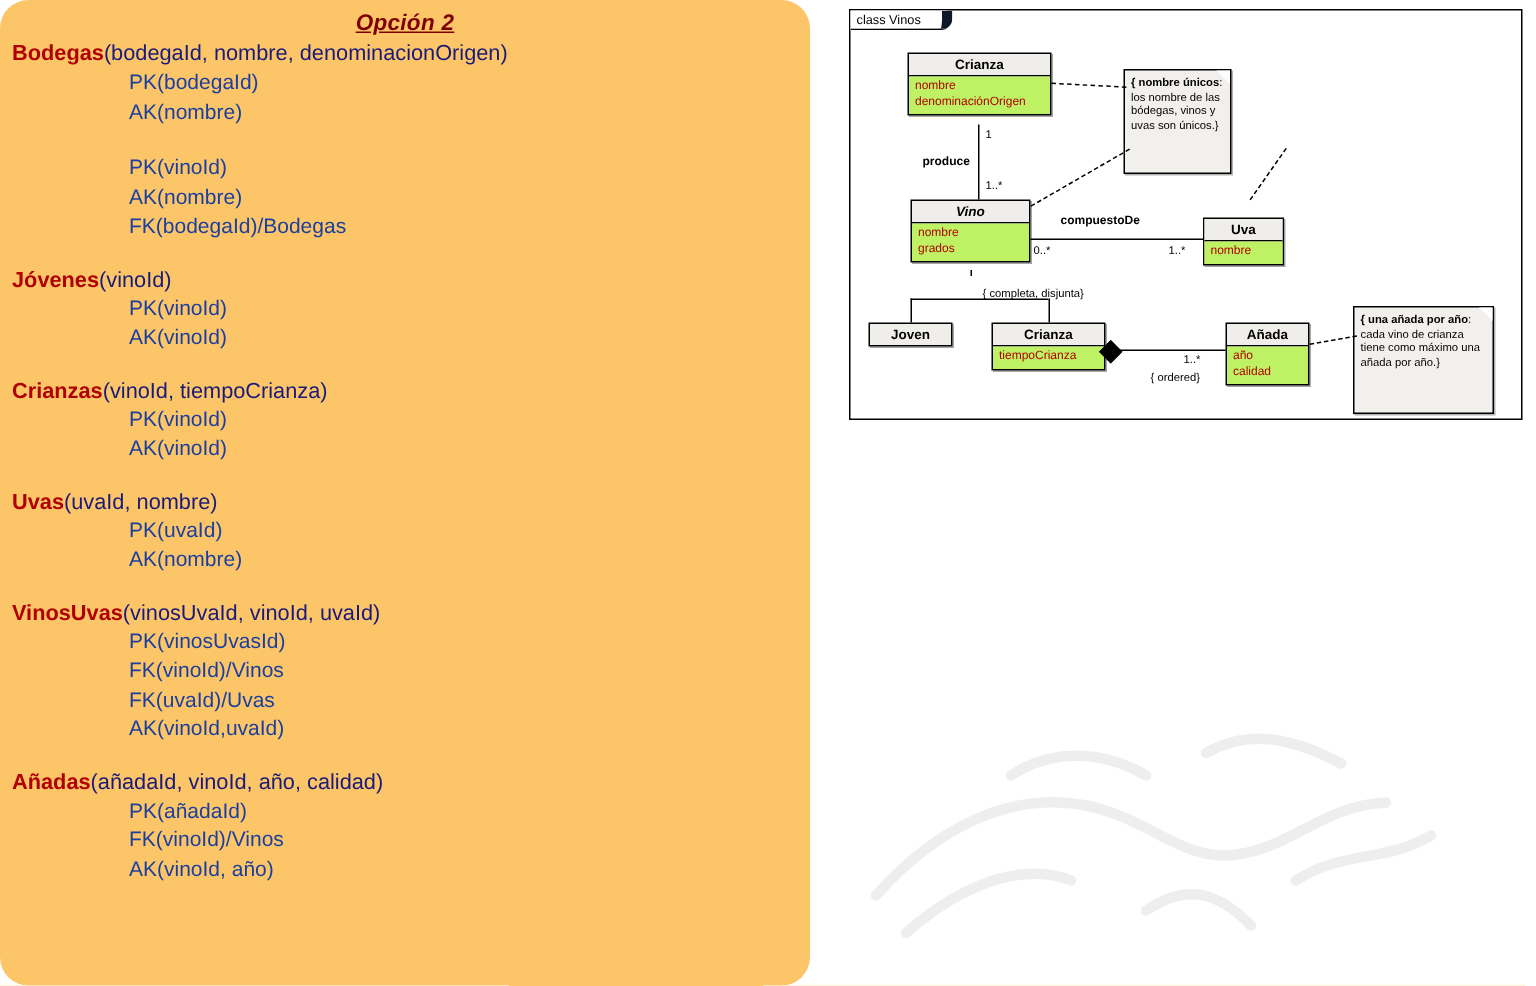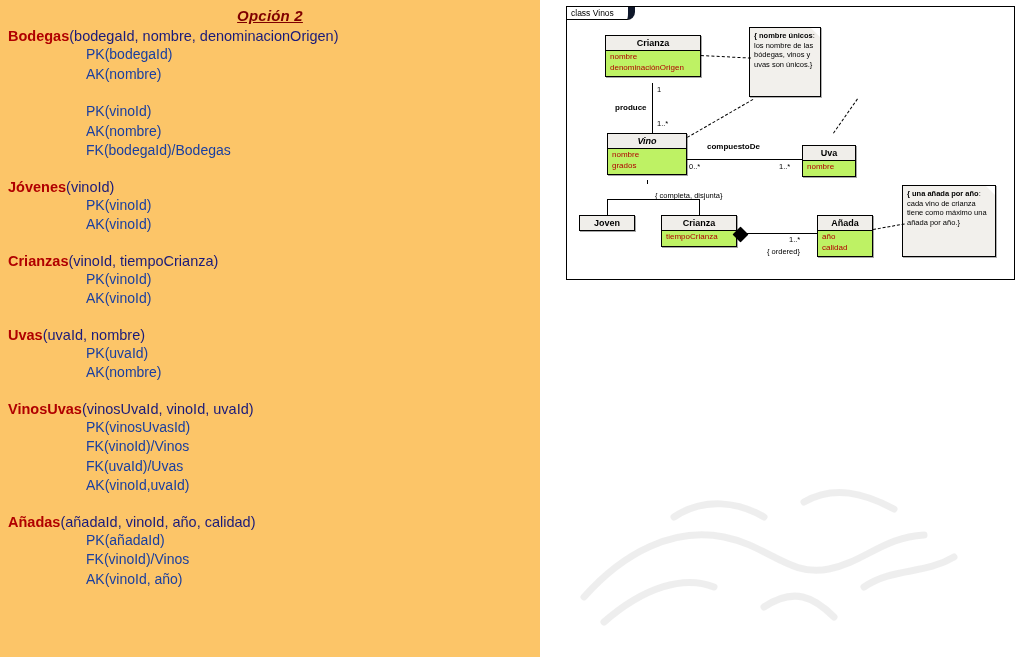--- a/index.html
+++ b/index.html
@@ -16,20 +16,21 @@
   }
 
   
   #left-panel {
     position: absolute;
     left: 0;
     top: 0;
     width: 540px;
     height: 657px;
     background: #fcc568;
+    border-radius: 19px;
   }
   #panel-title {
     text-align: center;
     font-weight: bold;
     font-style: italic;
     text-decoration: underline;
     color: #7f0000;
     font-size: 15px;
     padding-top: 7px;
     letter-spacing: .2px;
@@ -110,20 +111,21 @@
 
   .note {
     position: absolute;
     border: 1px solid #000;
     background: #f2f0ec;
     font-size: 7.5px;
     line-height: 9.5px;
     padding: 3px 4px;
     box-sizing: border-box;
     box-shadow: 1px 1px 0 rgba(0,0,0,.3);
+    margin-top: 19px;
   }
   .note .corner {
     position: absolute;
     top: 0; right: 0;
     width: 0; height: 0;
     border-left: 9px solid transparent;
     border-top: 9px solid #ffffff;
   }
   .note b { font-weight: bold; }
 

